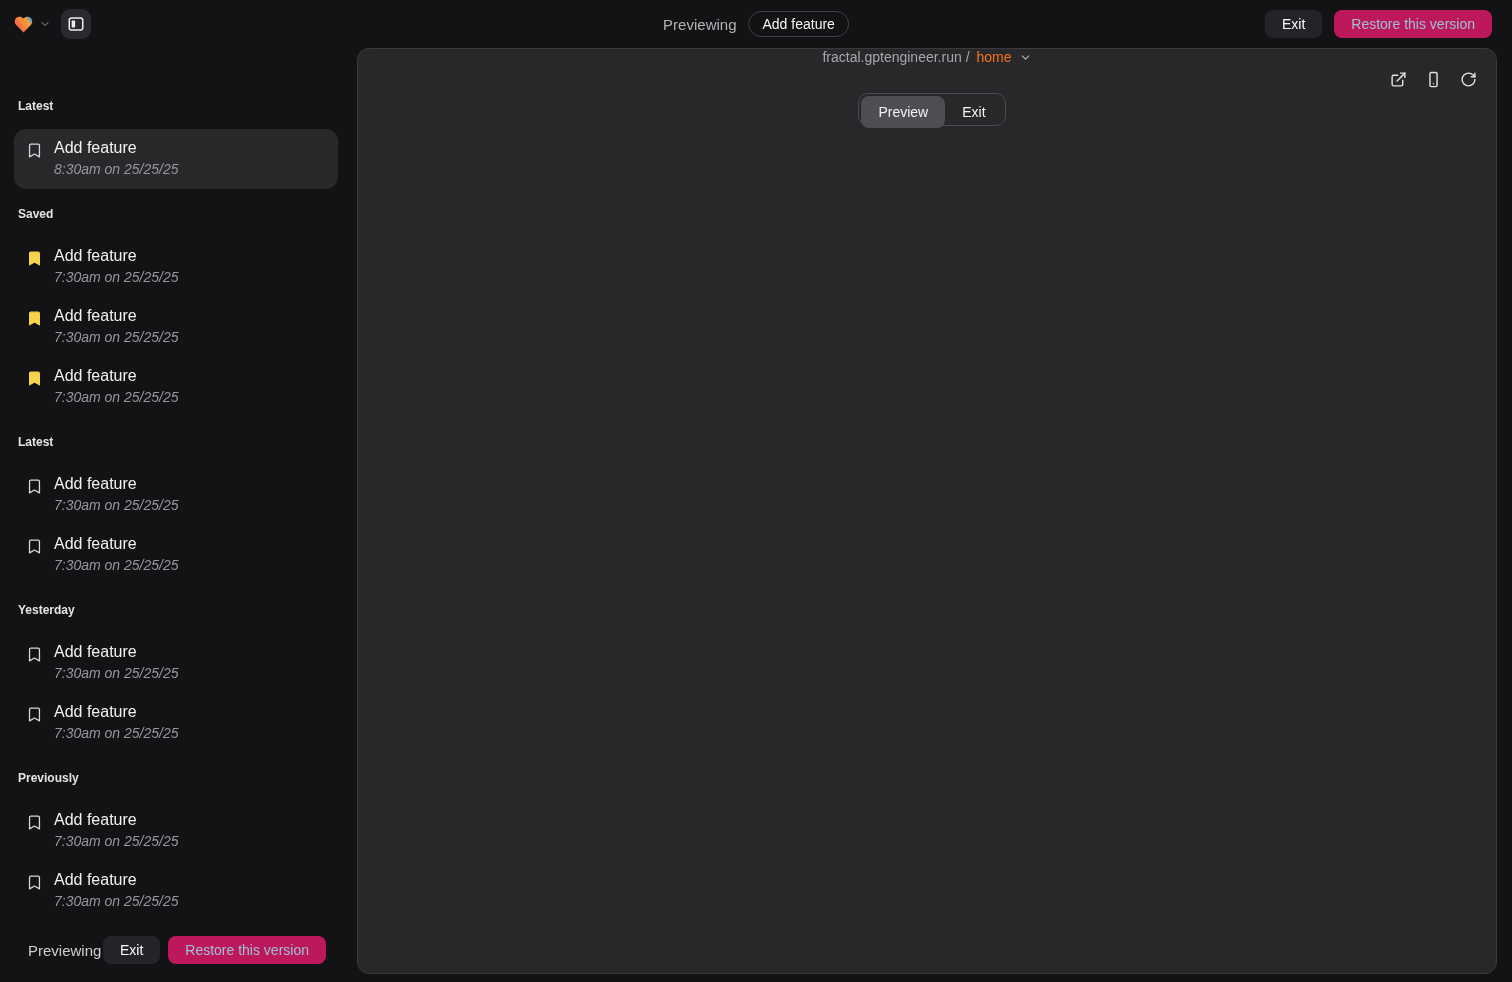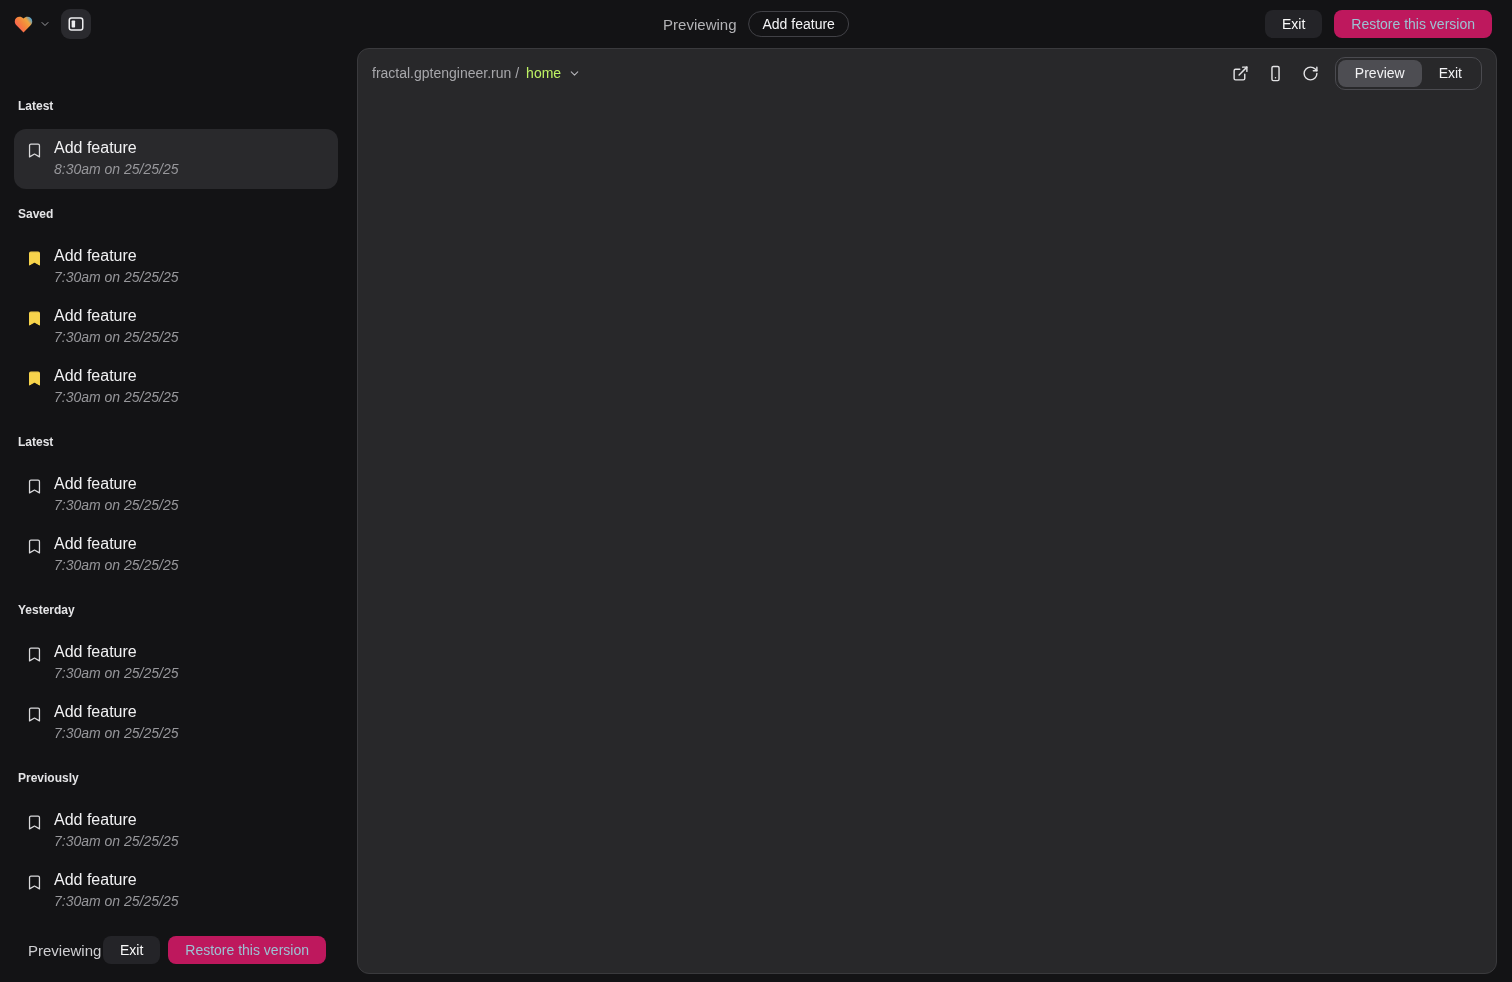--- a/index.html
+++ b/index.html
@@ -44,28 +44,28 @@
   .item-text { display:flex; flex-direction:column; gap:4px; }
   .item-title { font-size:16px; color:#f1f1f3; }
   .item-time { font-size:14px; color:#97979b;font-style:italic; }
   .sidebar-footer { position:absolute; left:0; right:0; bottom:0; height:36px; background:#131315; display:flex; align-items:center; }
   .footer-previewing { color:#cfcfd2; font-size:15px; margin-left:14px; }
   .sidebar-footer .btn-exit { margin-left:auto; }
   .sidebar-footer .btn-restore { margin-left:8px; margin-right:12px; }
 
   
   .preview-pane { position:absolute; left:357px; right:15px; top:48px; bottom:8px; background:#28282a; border:1px solid #3a3a3d; border-radius:12px; }
-  .pv-header { height:48px; display:flex; align-items:center; padding:0 14px; }
+  .pv-header { height:48px; display:flex; align-items:center; padding:0 14px;flex-direction:column; }
   .pv-url { display:flex; align-items:center; gap:7px; font-size:14px; color:#a7a7ab; cursor:pointer; }
-  .pv-url-page { color:#bef264; }
+  .pv-url-page { color:#f97316; }
   .pv-url-chevron { color:#b4b4b8; }
   .pv-actions { margin-left:auto; display:flex; align-items:center; gap:7px; }
   .icon-btn { width:28px; height:28px; border:none; background:transparent; color:#e3e3e5; display:flex; align-items:center; justify-content:center; cursor:pointer; border-radius:6px; }
   .pv-toggle { display:flex; height:33px; padding:2px; border:1px solid #4b4b50; border-radius:10px; margin-left:10px; }
-  .seg { display:flex; align-items:center; padding:0 17px; font-size:14px; color:#f2f2f4; border-radius:8px; cursor:pointer; }
+  .seg { display:flex; align-items:center; padding:16px 17px; font-size:14px; color:#f2f2f4; border-radius:8px; cursor:pointer; }
   .seg.active { background:#4d4d52; }
   .pv-body { position:absolute; top:48px; left:0; right:0; bottom:0; }
 </style>
 </head>
 <body>
 
 <header class="topbar">
   <div class="topbar-left">
     <span>
       <svg class="logo-heart" viewBox="0 0 24 24">

